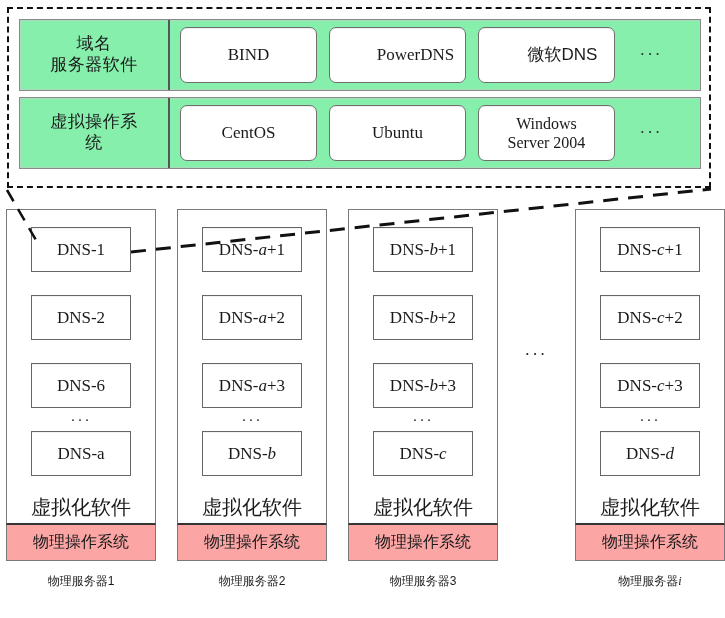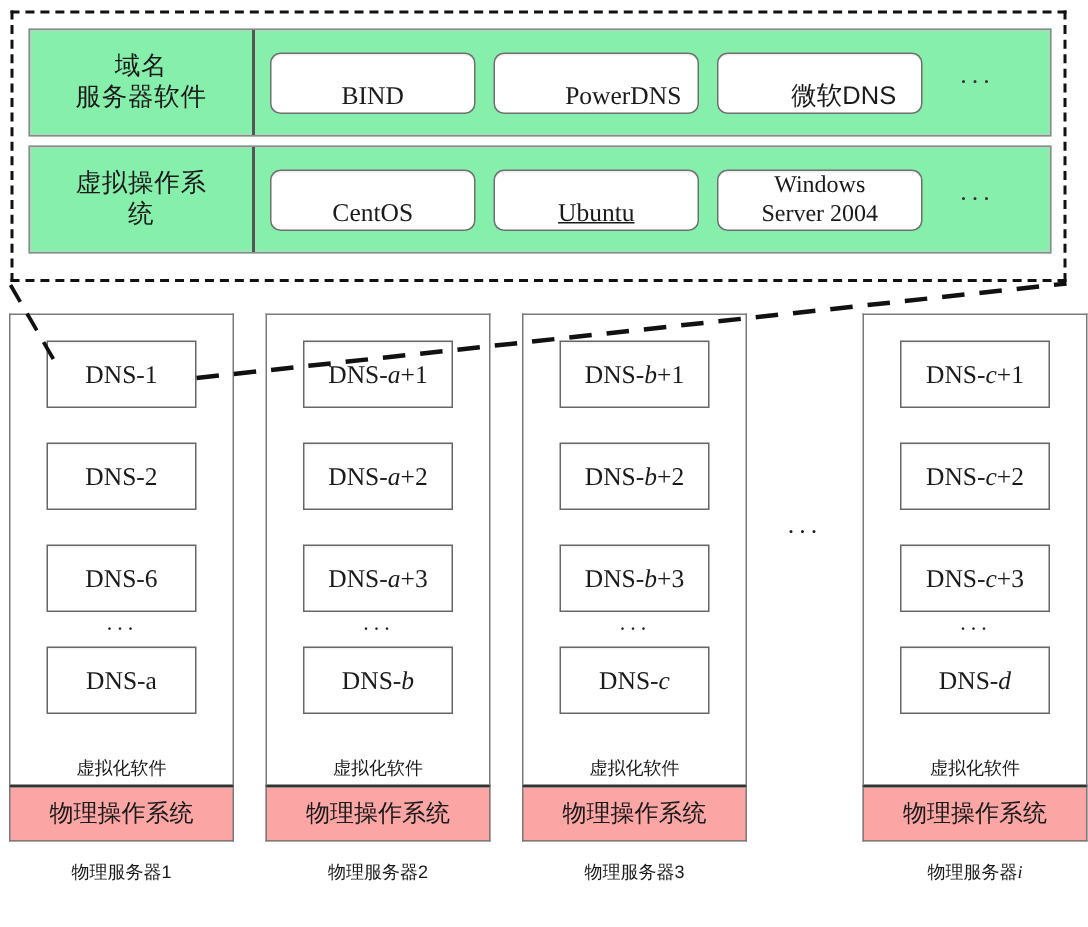--- a/index.html
+++ b/index.html
@@ -67,39 +67,39 @@
   .row-items {
     flex: 1 1 auto;
     display: flex;
     align-items: center;
     padding: 0 4px 0 10px;
     box-sizing: border-box;
   }
 
   .item-box {
     flex: 0 0 auto;
-    height: 41px;
+    height: 56px;
     border: 1.5px solid #6f6f6f;
     border-radius: 7px;
     background: #ffffff;
     display: flex;
-    align-items: flex-end;
+    align-items: center;
     justify-content: center;
     text-align: center;
     font-size: 17px;
     line-height: 1.2;
     margin-right: 12px;
     box-sizing: border-box;
     box-shadow: inset 0 1px 0 #efefef;
   }
   .item-box.w-bind   { width: 137px; }
   .item-box.w-pdns   { width: 137px; padding-left: 36px; }
   .item-box.w-msdns  { width: 137px; }
   .item-box.w-centos { width: 137px; }
-  .item-box.w-ubuntu { width: 137px; text-decoration: underline; }
+  .item-box.w-ubuntu { width: 137px; }
   .item-box.w-win    { width: 137px; font-size: 16px; }
   .item-box .cjk { font-family: "Liberation Sans", "DejaVu Sans", sans-serif; margin-left: 32px; }
 
   .row-ellipsis {
     flex: 0 0 auto;
     width: 48px;
     text-align: center;
     font-size: 17px;
     letter-spacing: 2px;
     color: #333;
@@ -153,21 +153,21 @@
     height: 14px;
     line-height: 14px;
   }
 
   .virt-label {
     position: absolute;
     left: 0;
     bottom: 2px;
     width: 100%;
     text-align: center;
-    font-size: 12px;
+    font-size: 20px;
     font-family: "Liberation Sans", "DejaVu Sans", sans-serif;
   }
 
   .phys-os {
     border: 1.5px solid #7a7a7a;
     border-top: none;
     background: #fca5a5;
     height: 36px;
     display: flex;
     align-items: center;

